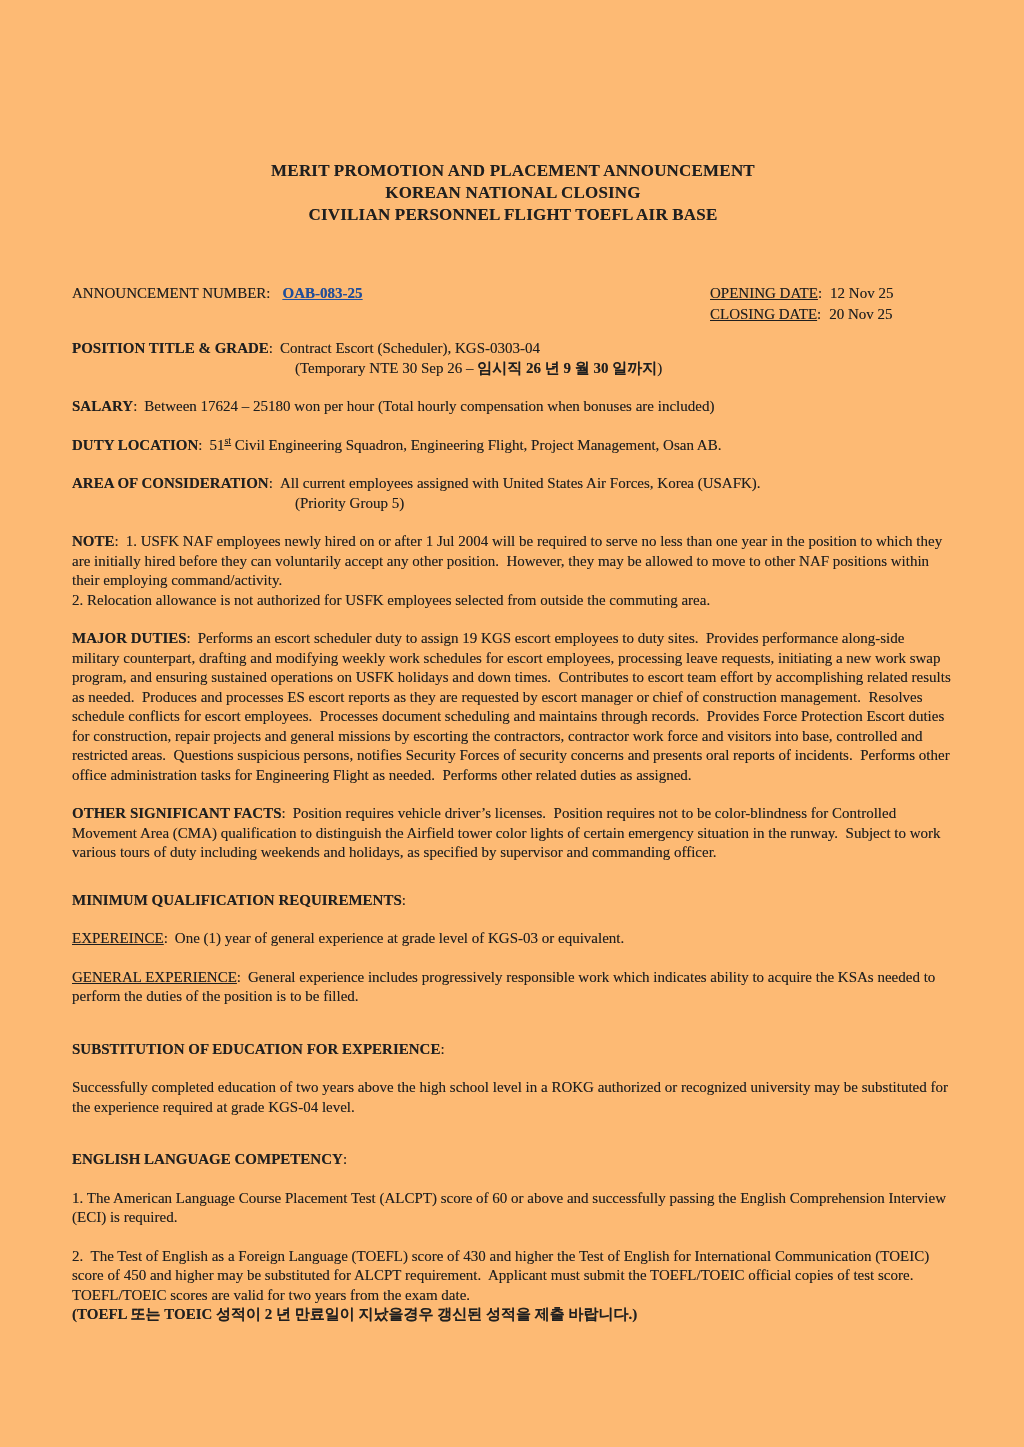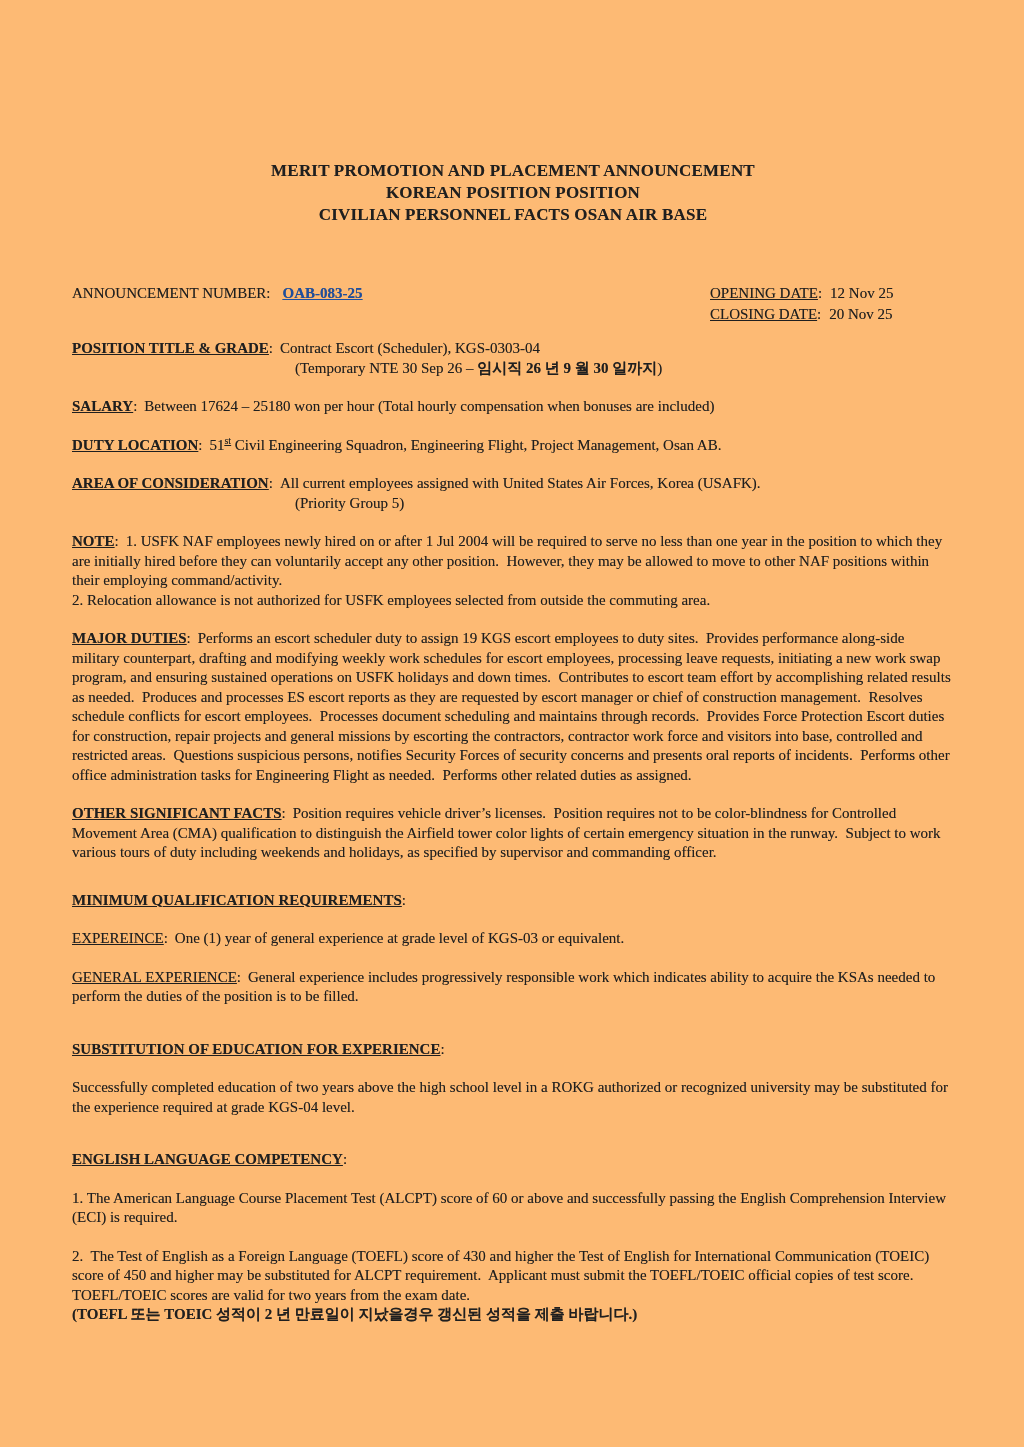--- a/index.html
+++ b/index.html
@@ -49,42 +49,42 @@
     cursor: pointer;
   }
   .dates {
     position: absolute;
     left: 638px;
     top: 0;
     white-space: nowrap;
   }
   .date-row { line-height: 21px; }
   .u { text-decoration: underline; }
-  .lbl { font-weight: bold; text-decoration: underline; }
+  .lbl { font-weight: bold; }
   .lbl-plain { }
   .c { }
   .t { margin-left: 7px; white-space: pre-wrap; }
   .t2 { white-space: pre-wrap; }
   .date-val { margin-left: 8px; }
   .indent-line { display: block; padding-left: 223px; }
   .ko-bold { font-weight: bold; }
   .gap-md { margin-top: 28px; }
   .gap-lg { margin-top: 33px; }
   .subline { display: block; }
   sup { font-size: 10px; line-height: 0; text-decoration: underline; }
 </style>
 </head>
 <body>
 
 <div class="page">
 
   <div class="title">
     <div>MERIT PROMOTION AND PLACEMENT ANNOUNCEMENT</div>
-    <div>KOREAN POSITION POSITION</div>
-    <div>CIVILIAN PERSONNEL FACTS OSAN AIR BASE</div>
+    <div>KOREAN NATIONAL CLOSING</div>
+    <div>CIVILIAN PERSONNEL FLIGHT TOEFL AIR BASE</div>
   </div>
 
   <div class="ann-row">
     <span class="lbl-plain">ANNOUNCEMENT NUMBER</span><span class="c">:</span><a class="ann-link">OAB-083-25</a>
     <div class="dates">
       <div class="date-row">
         <span class="u">OPENING DATE</span><span class="c">:</span><span class="date-val">12 Nov 25</span>
       </div>
       <div class="date-row">
         <span class="u">CLOSING DATE</span><span class="c">:</span><span class="date-val">20 Nov 25</span>

